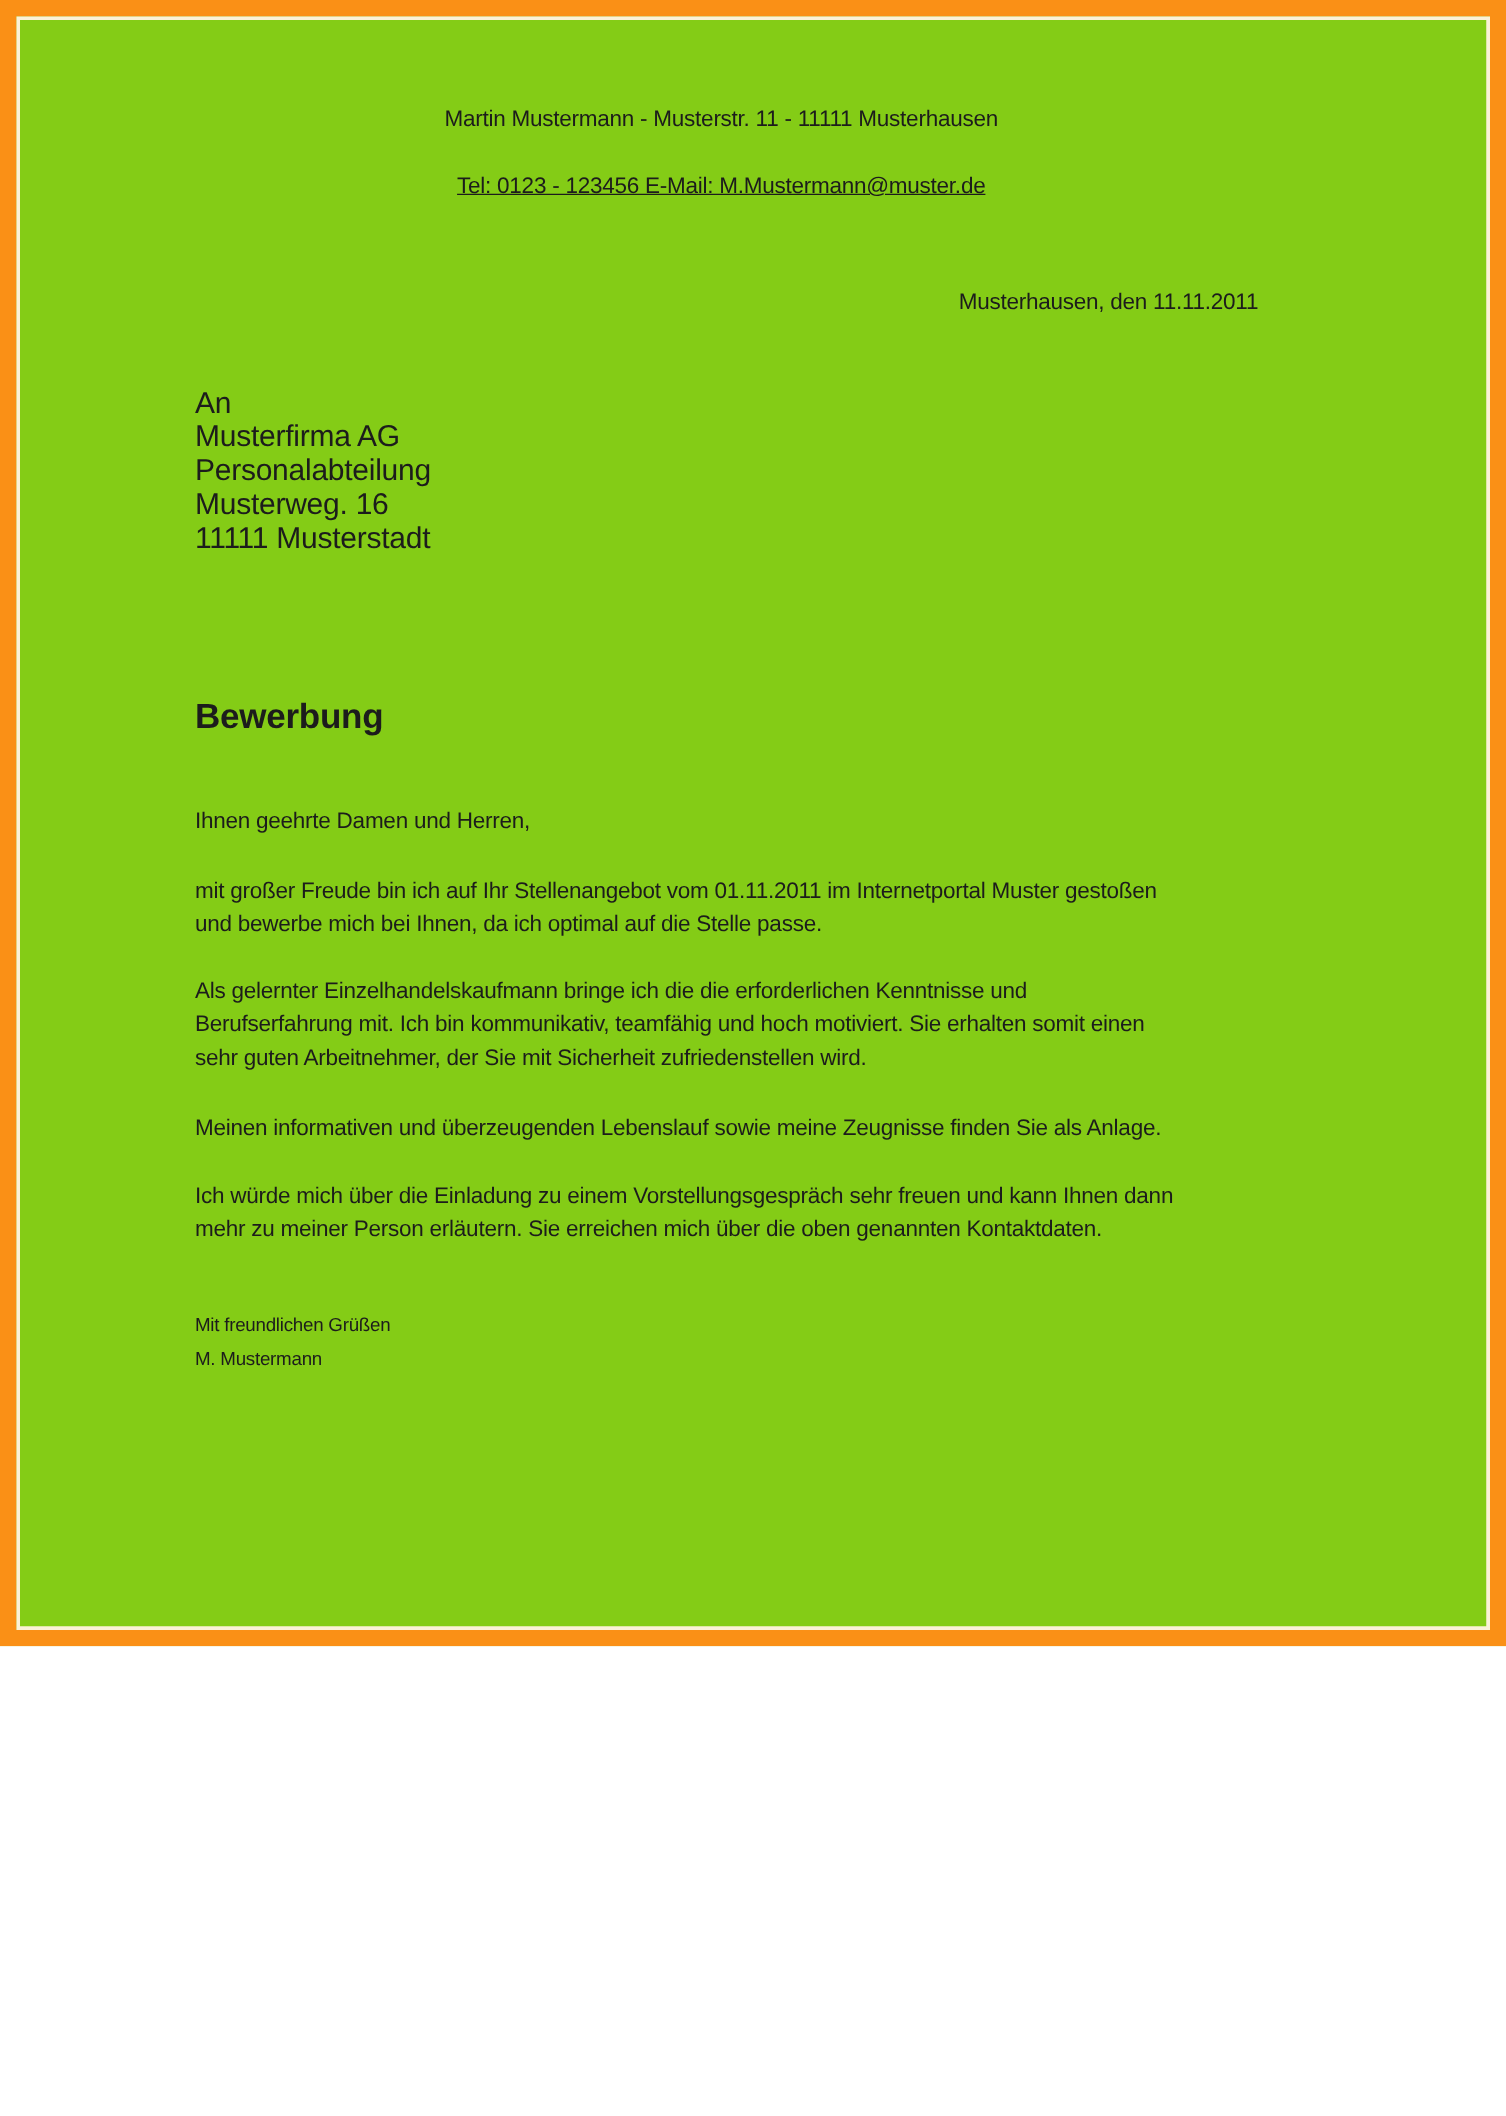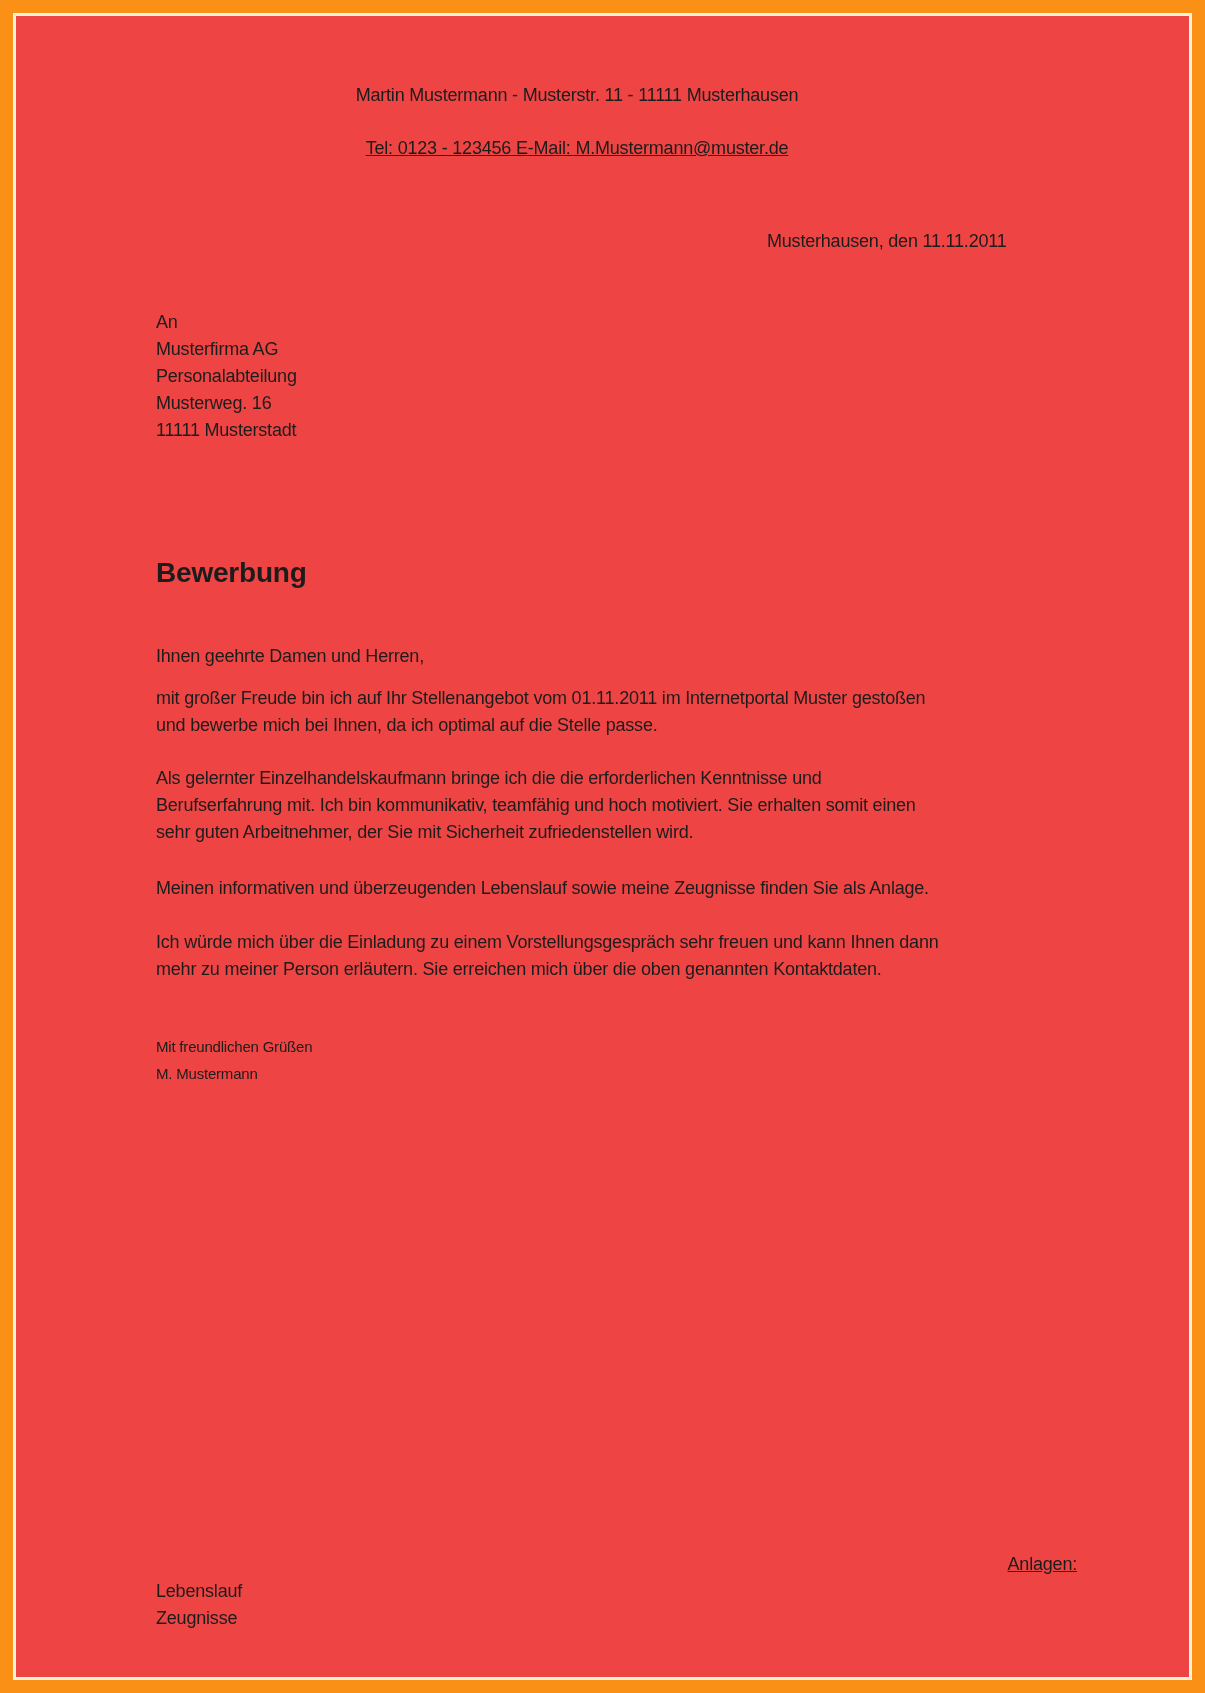--- a/index.html
+++ b/index.html
@@ -4,23 +4,23 @@
 <title>Bewerbung</title>
 <style>
   html, body {
     margin: 0;
     padding: 0;
     background: #ffffff;
   }
   .page {
     position: relative;
     width: 1205px;
-    height: 1693px;
+    height: 1317px;
     box-sizing: border-box;
-    background: #ef4444;
+    background: #84cc16;
     border: 13px solid #FA9016;
     box-shadow: inset 0 0 0 3px #fbf2d8;
     font-family: "Liberation Sans", "DejaVu Sans", sans-serif;
     color: #1c1c1c;
     overflow: hidden;
   }
   .content {
     box-sizing: border-box;
     width: 100%;
     height: 100%;
@@ -41,21 +41,21 @@
   .date-line {
     margin-top: 67px;
     margin-left: 624px;
     font-size: 18px;
     line-height: 26px;
     letter-spacing: -0.2px;
   }
   .recipient {
     margin-top: 55px;
     margin-left: 13px;
-    font-size: 18px;
+    font-size: 24px;
     line-height: 27px;
     letter-spacing: -0.2px;
   }
   .subject {
     margin: 111px 0 0 13px;
     font-size: 28px;
     line-height: 36px;
     font-weight: bold;
     letter-spacing: -0.2px;
   }
@@ -65,21 +65,21 @@
     line-height: 27px;
     letter-spacing: -0.2px;
   }
   .para {
     margin-left: 13px;
     font-size: 18px;
     line-height: 27px;
     letter-spacing: -0.2px;
     max-width: 930px;
   }
-  .para.p1 { margin-top: 15px; }
+  .para.p1 { margin-top: 29px; }
   .para.p2 { margin-top: 26px; }
   .para.p3 { margin-top: 29px; }
   .para.p4 { margin-top: 27px; }
   .closing {
     margin: 50px 0 0 13px;
     font-size: 15px;
     line-height: 27px;
     letter-spacing: -0.2px;
   }
   .attachments {

